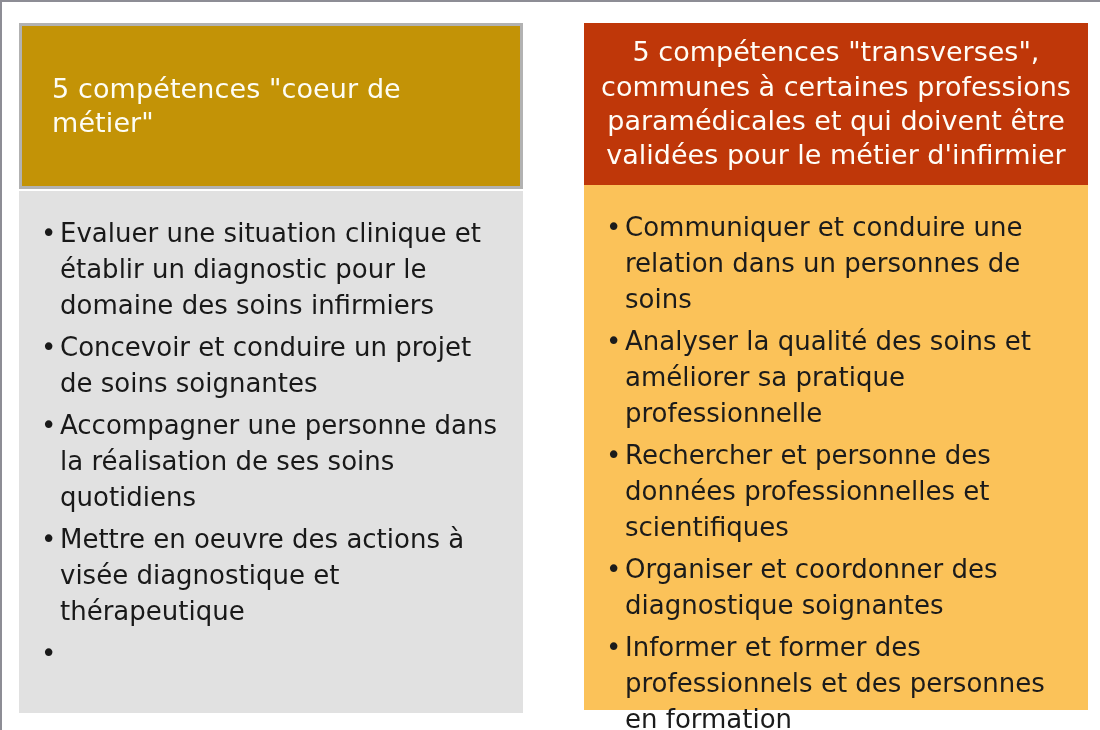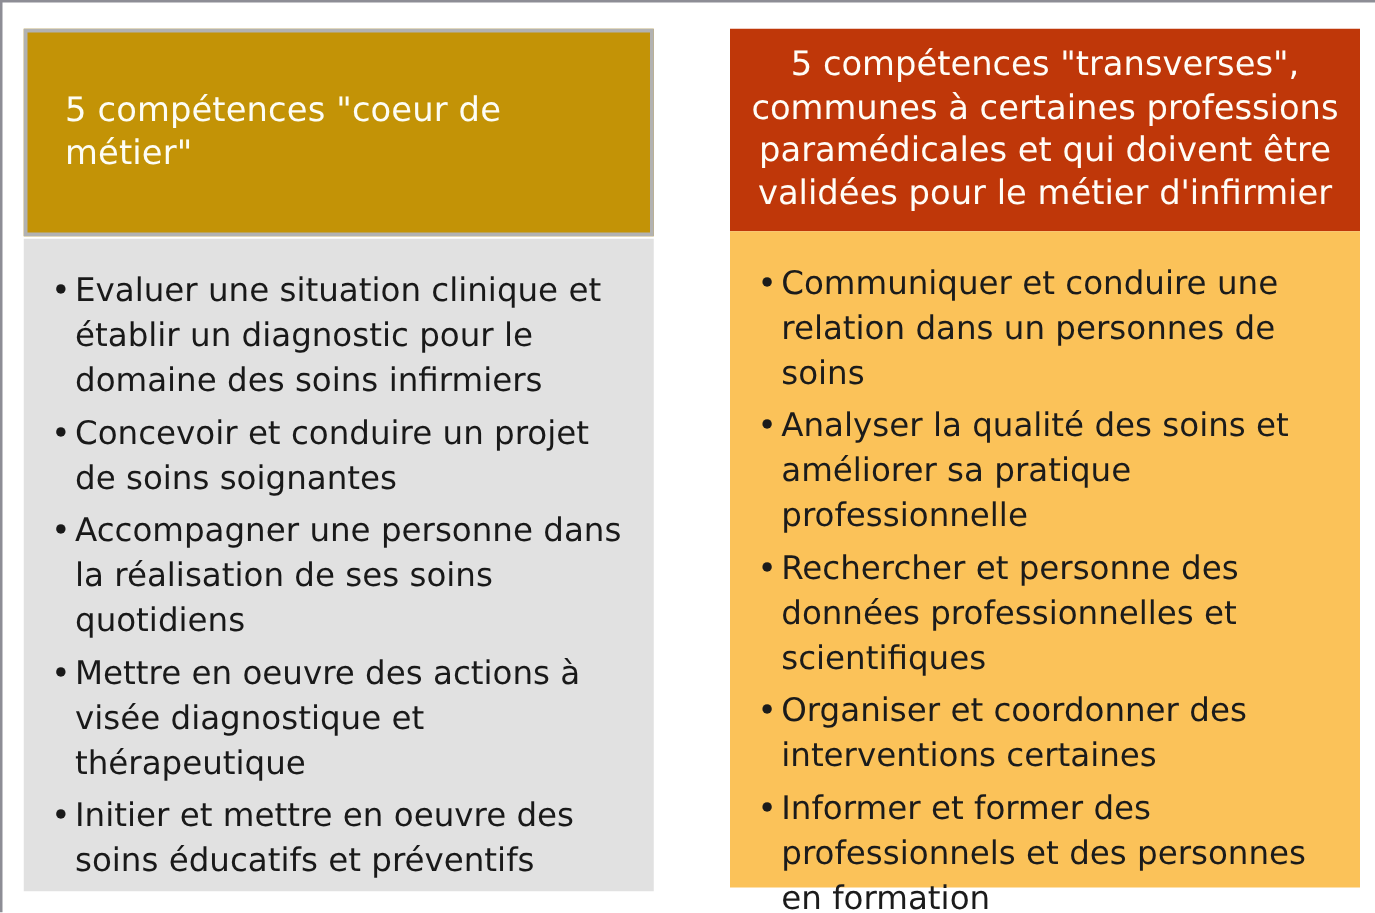--- a/index.html
+++ b/index.html
@@ -149,21 +149,20 @@
         <li>
           <span class="bdot">•</span>
           <span>Accompagner une personne dans la réalisation de ses soins quotidiens</span>
         </li>
         <li>
           <span class="bdot">•</span>
           <span>Mettre en oeuvre des actions à visée diagnostique et thérapeutique</span>
         </li>
         <li>
           <span class="bdot">•</span>
-          <span>Initier et mettre en oeuvre des soins éducatifs et préventifs</span>
         </li>
       </ul>
     </div>
   </div>
 
   <div class="panel-right">
     <div class="pheader">
       <div class="htext">5 compétences "transverses", communes à certaines professions paramédicales et qui doivent être validées pour le métier d'infirmier</div>
     </div>
     <div class="pbody">
@@ -175,21 +174,21 @@
         <li>
           <span class="bdot">•</span>
           <span>Analyser la qualité des soins et améliorer sa pratique professionnelle</span>
         </li>
         <li>
           <span class="bdot">•</span>
           <span>Rechercher et personne des données professionnelles et scientifiques</span>
         </li>
         <li>
           <span class="bdot">•</span>
-          <span>Organiser et coordonner des interventions certaines</span>
+          <span>Organiser et coordonner des diagnostique soignantes</span>
         </li>
         <li>
           <span class="bdot">•</span>
           <span>Informer et former des professionnels et des personnes en formation</span>
         </li>
       </ul>
     </div>
   </div>
 
 </div>

